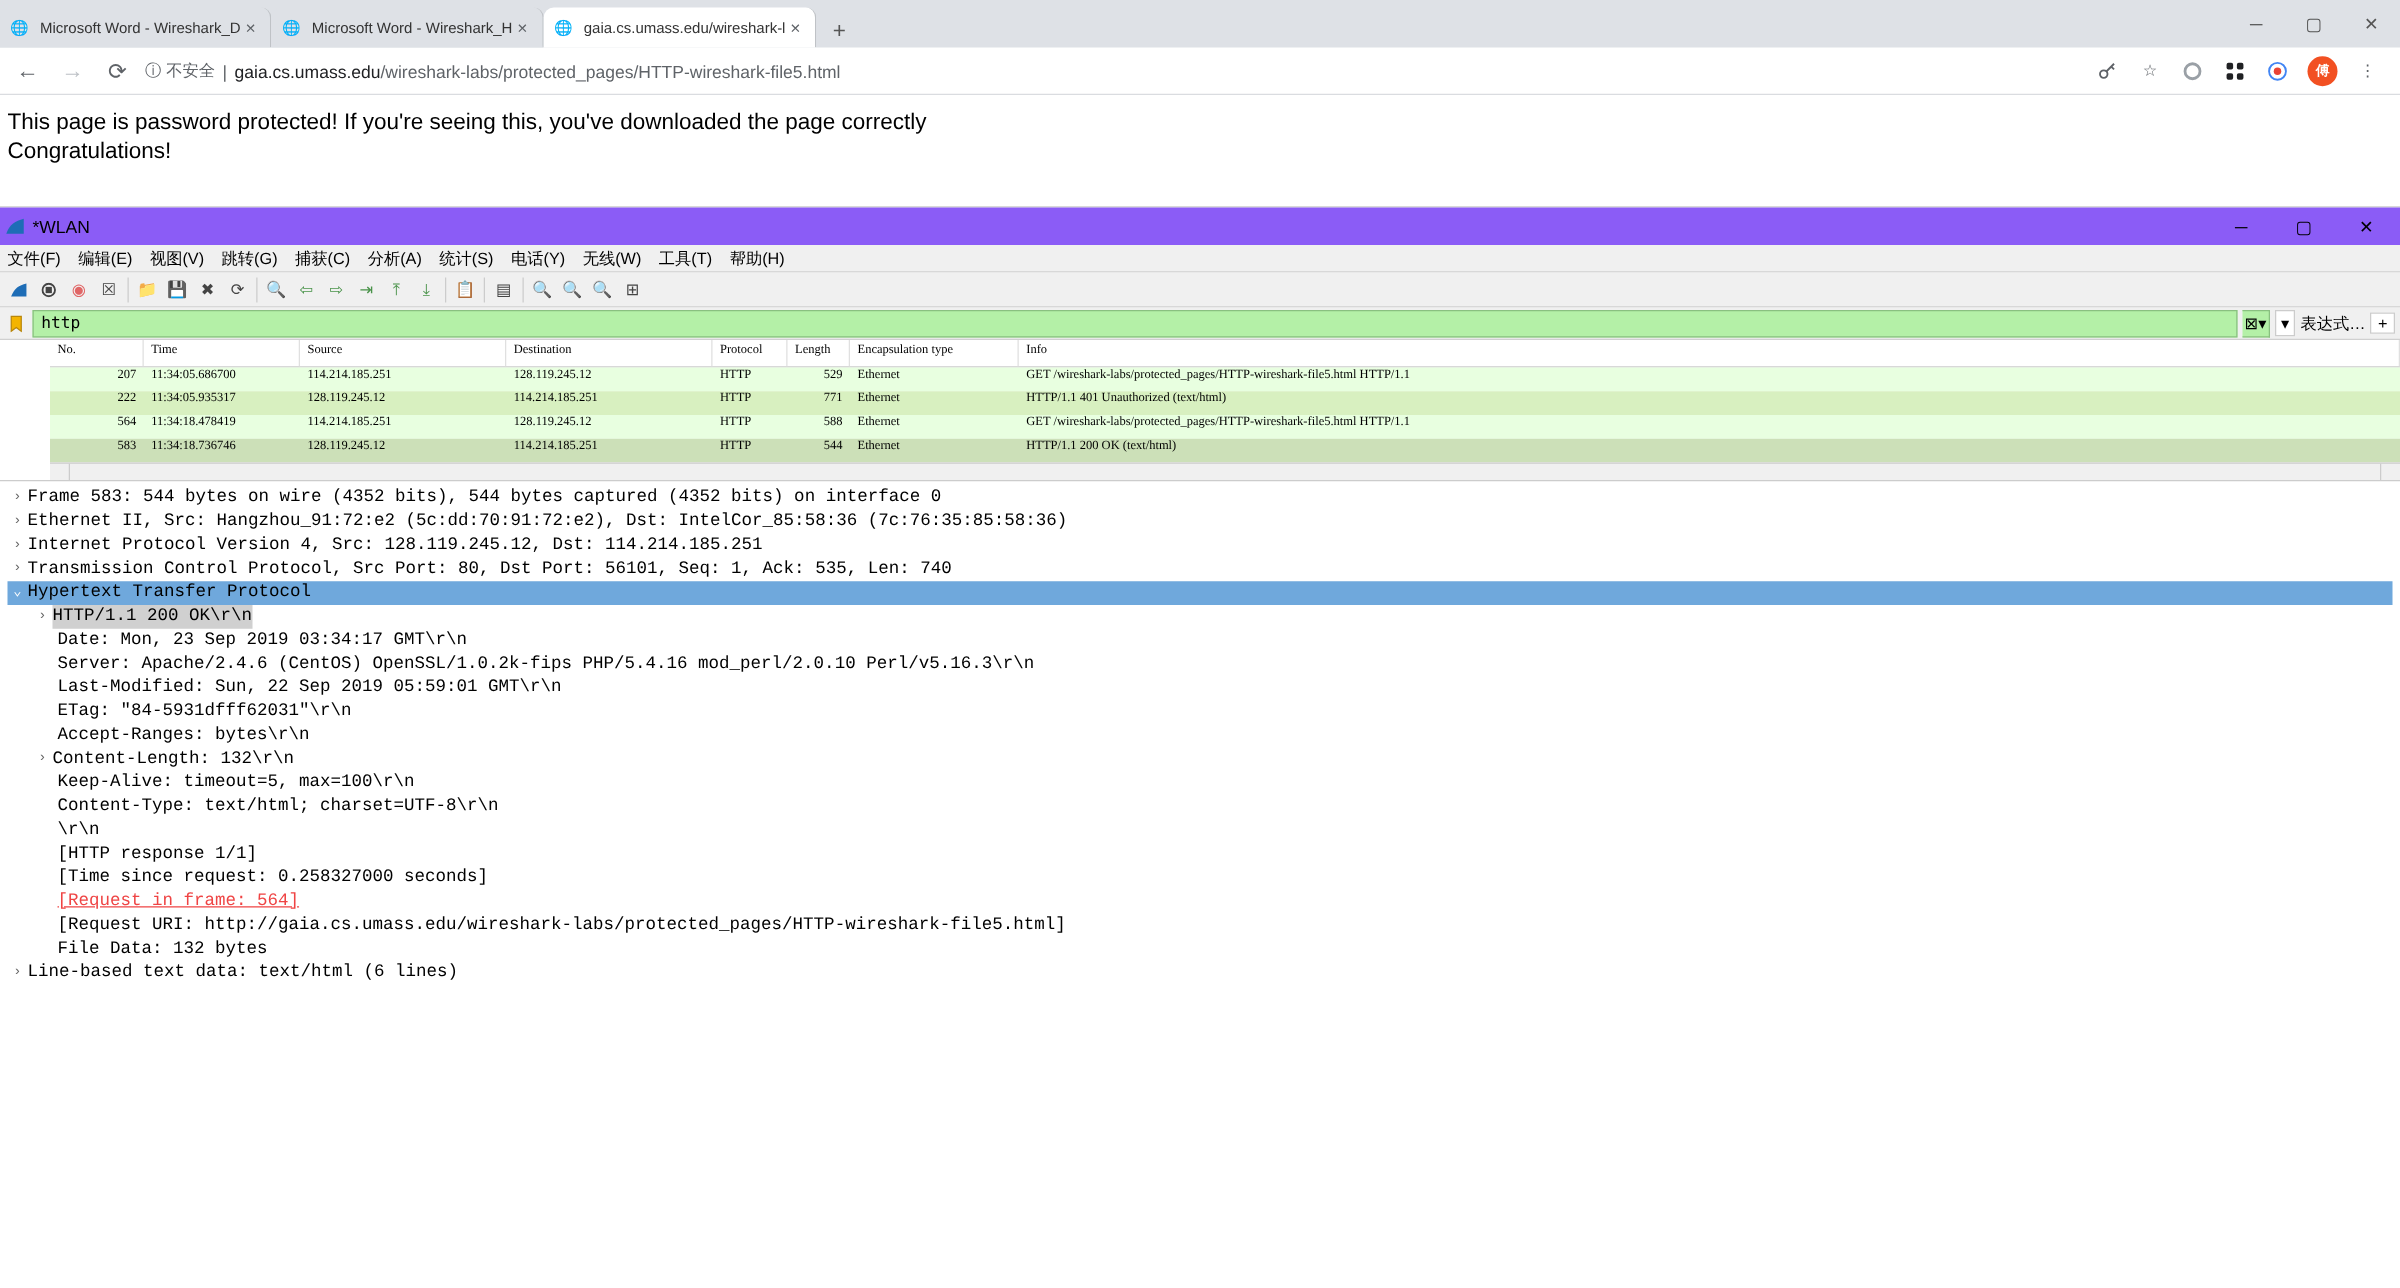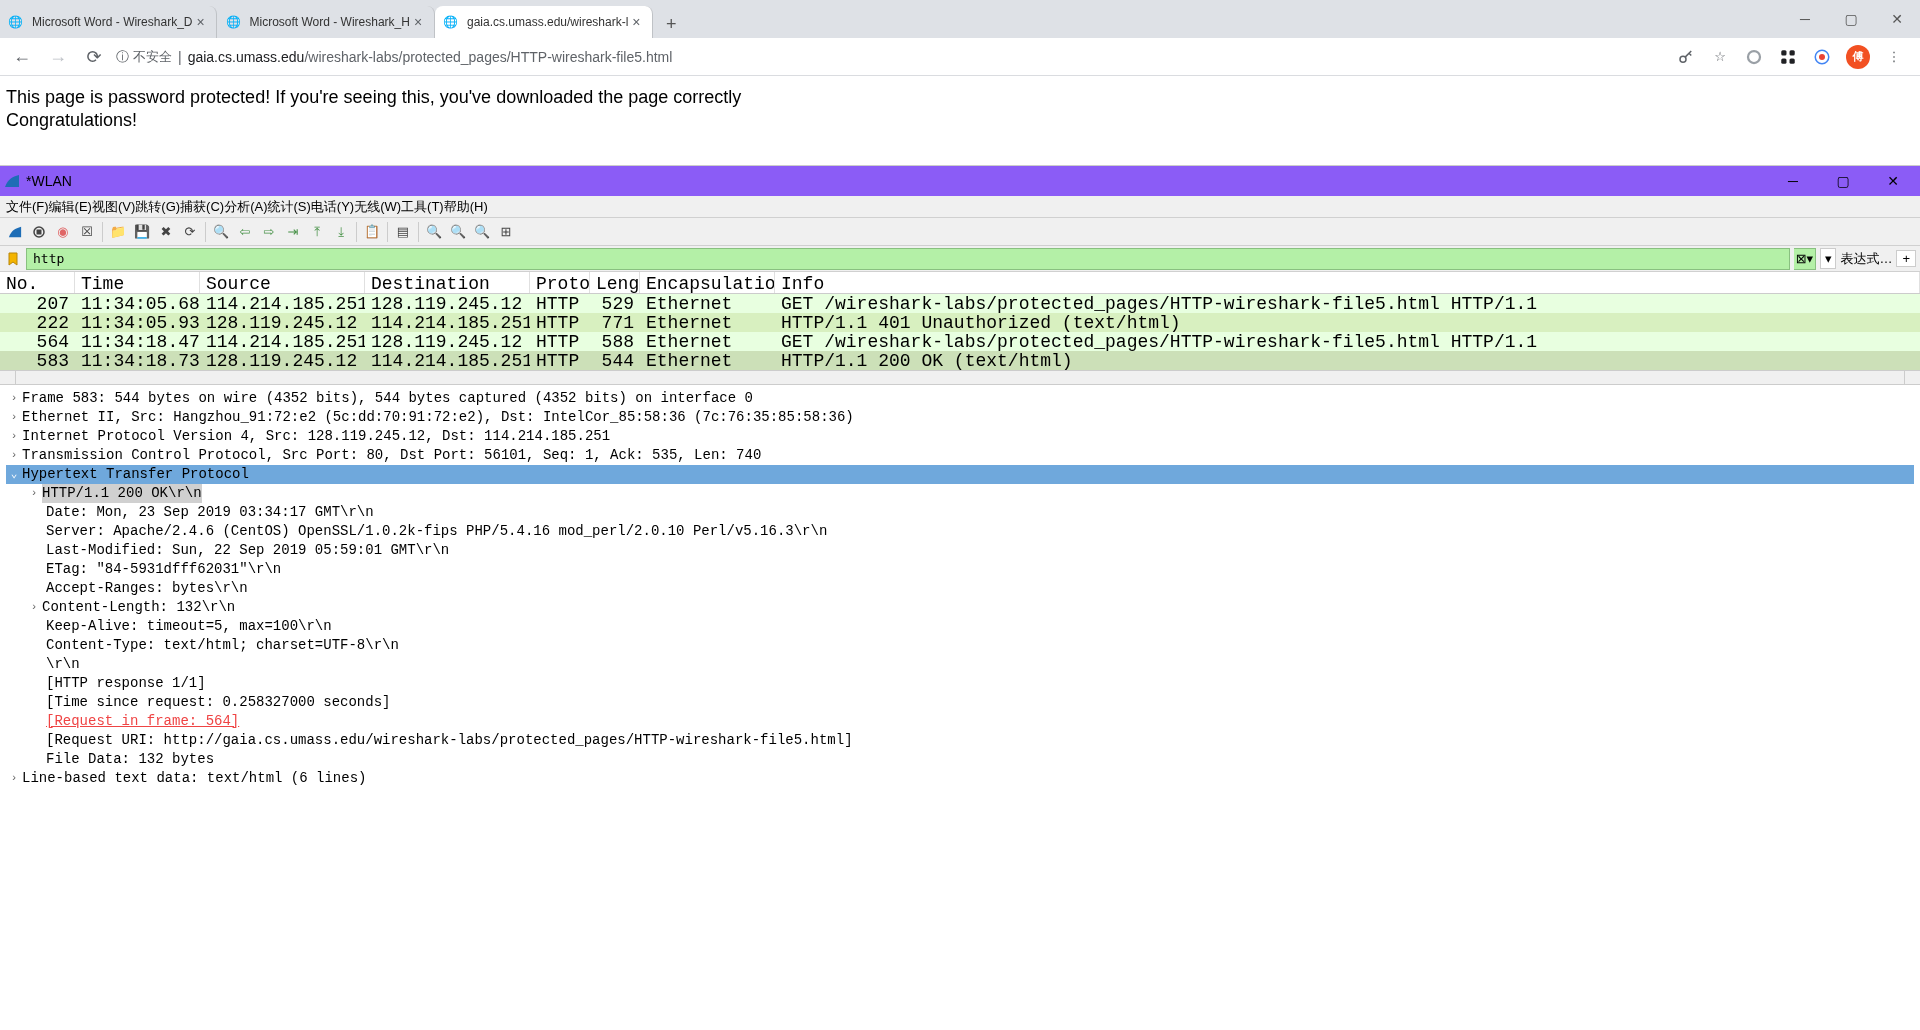--- a/index.html
+++ b/index.html
@@ -23,31 +23,31 @@
 .right-icons { display:flex; align-items:center; gap:14px; padding-right:8px; }
 .ri { width:20px; height:20px; display:flex; align-items:center; justify-content:center; color:#5f6368; cursor:pointer; }
 .avatar { width:24px; height:24px; border-radius:50%; background:#f25022; color:#fff; display:flex; align-items:center; justify-content:center; font-size:11px; font-weight:bold; }
 .page-content { padding:10px 6px; font-size:18px; color:#000; line-height:1.3; }
 .wireshark { position:absolute; top:165px; left:0; right:0; border-top:1px solid #ccc; }
 .ws-title-bar { height:30px; background:#8b5cf6; display:flex; align-items:center; padding:0 4px; font-size:14px; }
 .ws-icon { width:16px; height:16px; margin-right:6px; }
 .ws-title { flex:1; }
 .ws-win { display:flex; gap:4px; }
 .ws-win-btn { width:46px; height:30px; display:flex; align-items:center; justify-content:center; cursor:pointer; }
-.ws-menu { height:22px; background:#f0f0f0; display:flex; align-items:center; padding:0 6px; font-size:13px; border-bottom:1px solid #d0d0d0; }
+.ws-menu { height:22px; background:#f0f0f0; display:flex; align-items:center; padding:0 6px; font-size:13px; gap:14px; border-bottom:1px solid #d0d0d0; }
 .ws-menu span { cursor:pointer; }
 .ws-toolbar { height:28px; background:#f0f0f0; display:flex; align-items:center; padding:0 4px; gap:2px; border-bottom:1px solid #d0d0d0; }
 .tb-btn { width:22px; height:22px; display:flex; align-items:center; justify-content:center; cursor:pointer; font-size:13px; color:#444; border:1px solid transparent; }
 .tb-sep { width:1px; height:20px; background:#ccc; margin:0 2px; }
 .ws-filter { height:26px; display:flex; align-items:center; padding:0 4px; background:#f0f0f0; border-bottom:1px solid #d0d0d0; gap:4px; }
 .filter-btn { width:18px; height:18px; display:flex; align-items:center; justify-content:center; cursor:pointer; }
 .filter-input { flex:1; height:22px; background:#b4f0a7; border:1px solid #89c080; padding:0 6px; font-family:Consolas,monospace; font-size:13px; outline:none; }
 .filter-clear { width:22px; height:22px; display:flex; align-items:center; justify-content:center; cursor:pointer; background:#b4f0a7; border:1px solid #89c080; border-left:none; }
 .filter-right { display:flex; align-items:center; gap:4px; font-size:13px; }
-.pkt-list { font-family:Liberation Mono, monospace; font-size:18px; }
+.pkt-list { font-family:Liberation Serif, serif; font-size:10px;margin-left:40px; }
 .pkt-header { display:flex; height:22px; background:#fff; border-bottom:1px solid #ccc; }
 .pkt-header div { padding:2px 6px; border-right:1px solid #e0e0e0; overflow:hidden; white-space:nowrap; }
 .pkt-row { display:flex; height:19px; cursor:pointer; }
 .pkt-row div { padding:0 6px; overflow:hidden; white-space:nowrap; }
 .c-no { width:75px; text-align:right; }
 .c-time { width:125px; }
 .c-src { width:165px; }
 .c-dst { width:165px; }
 .c-proto { width:60px; }
 .c-len { width:50px; text-align:right; }

